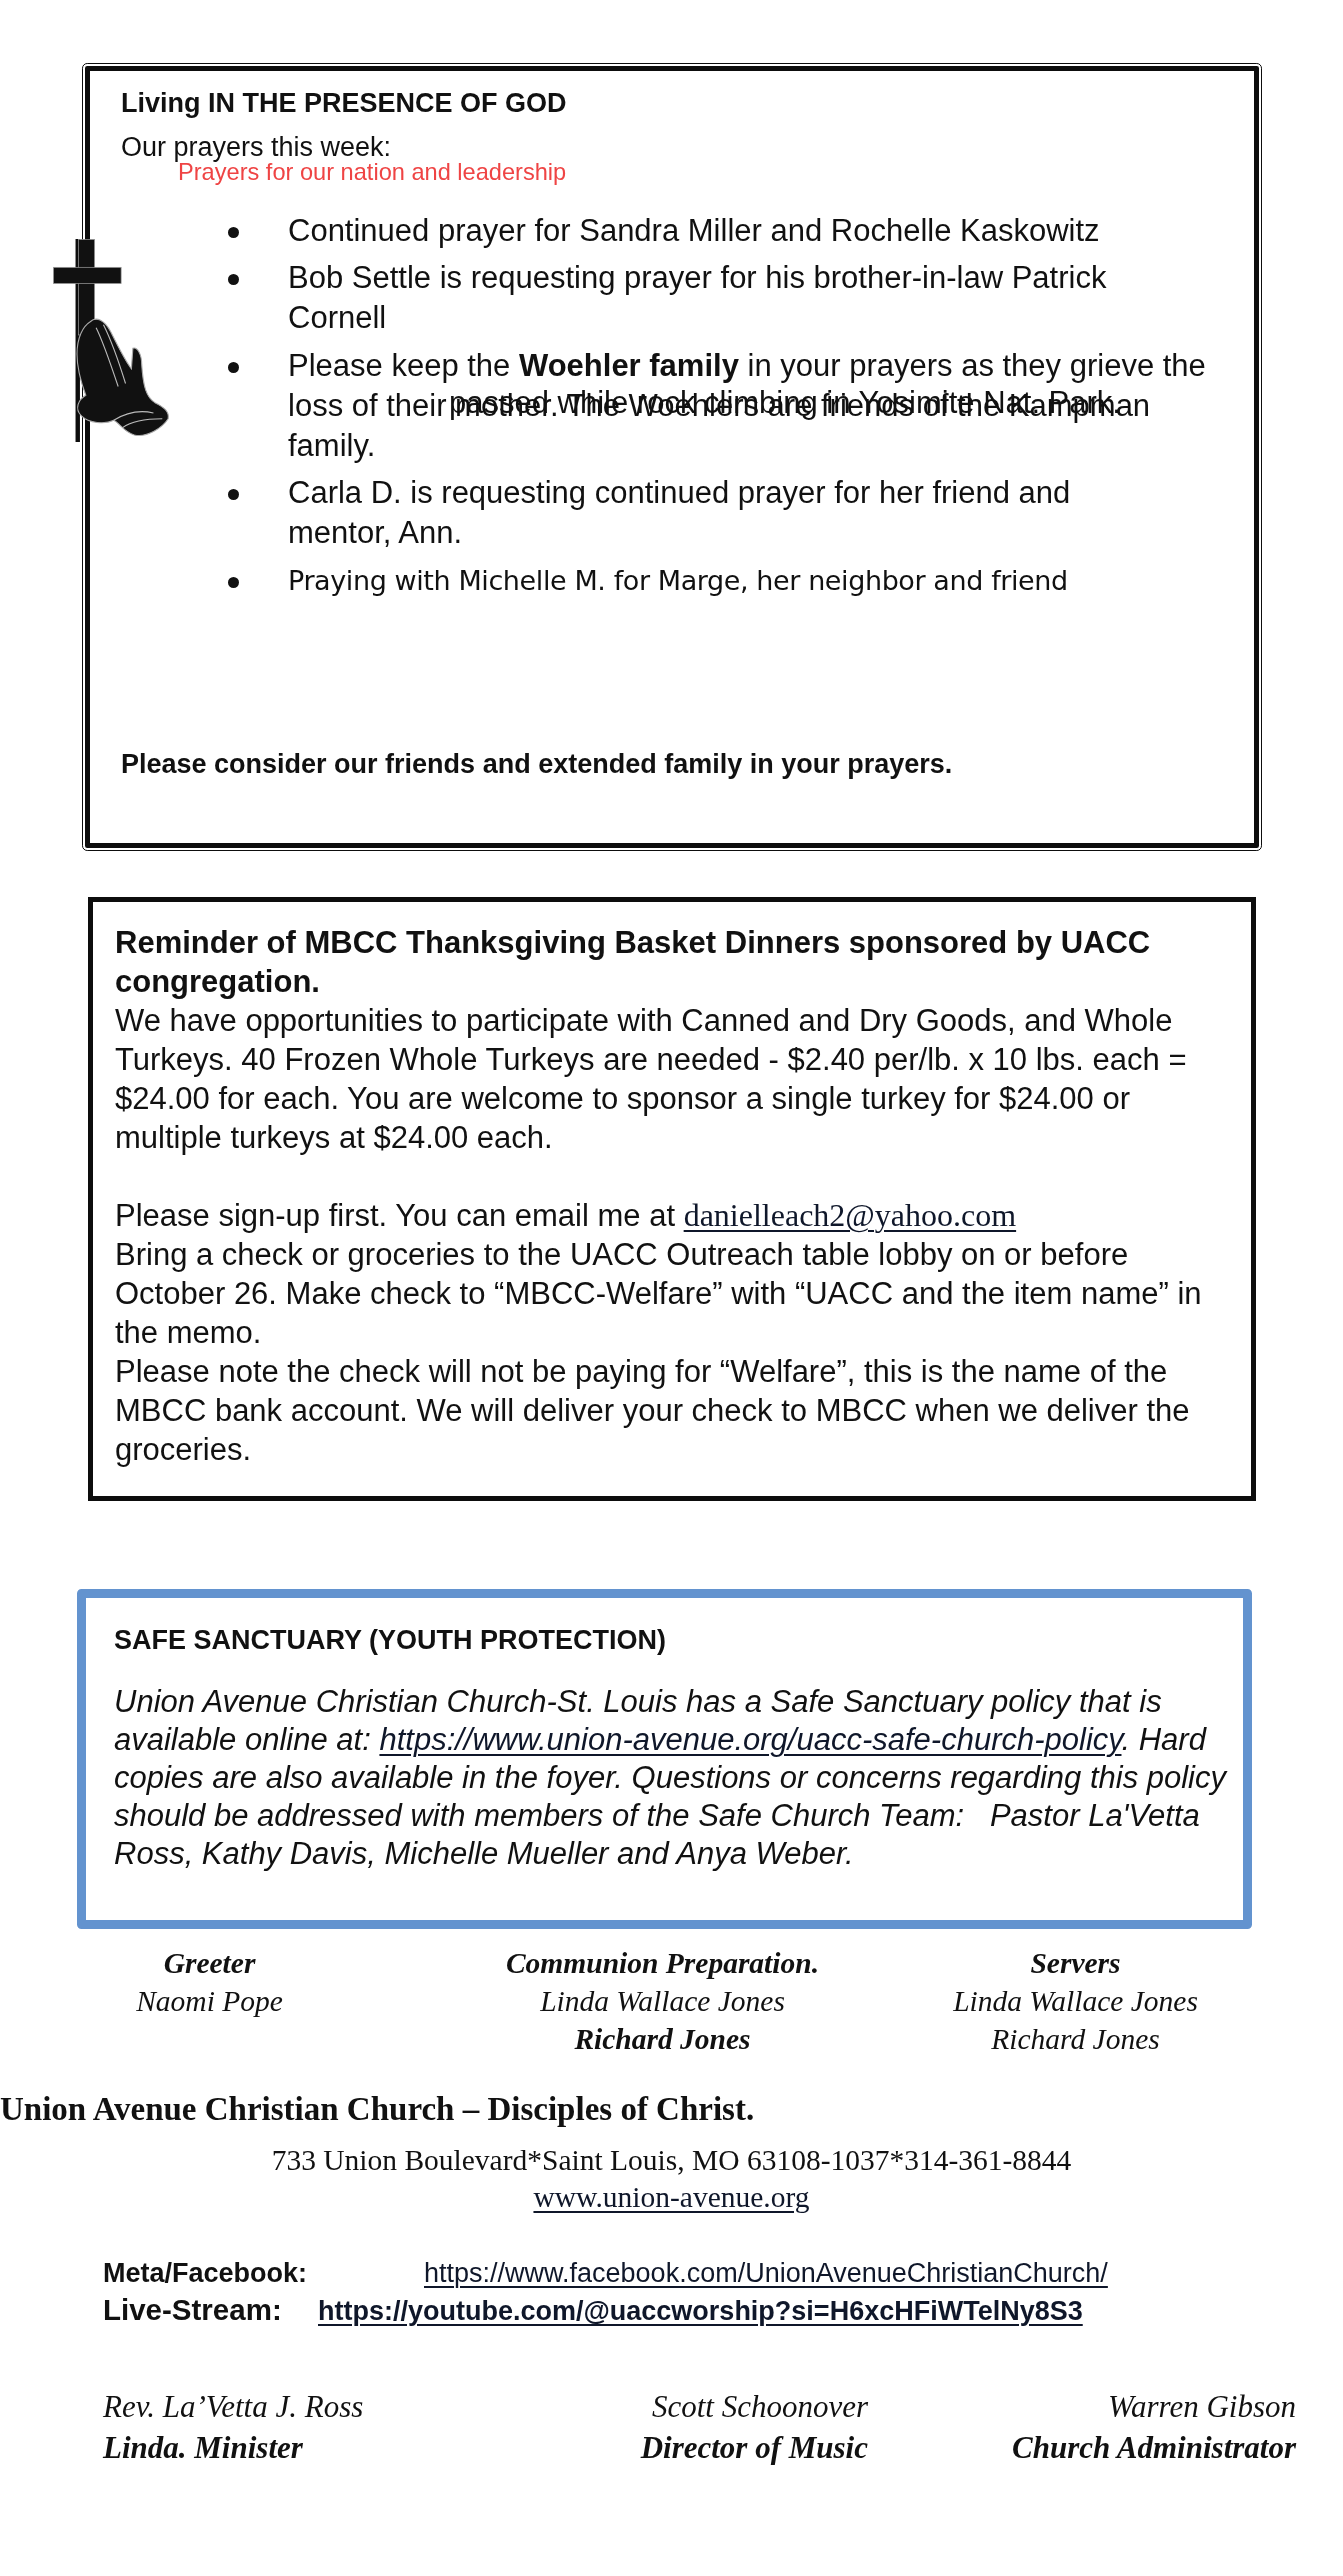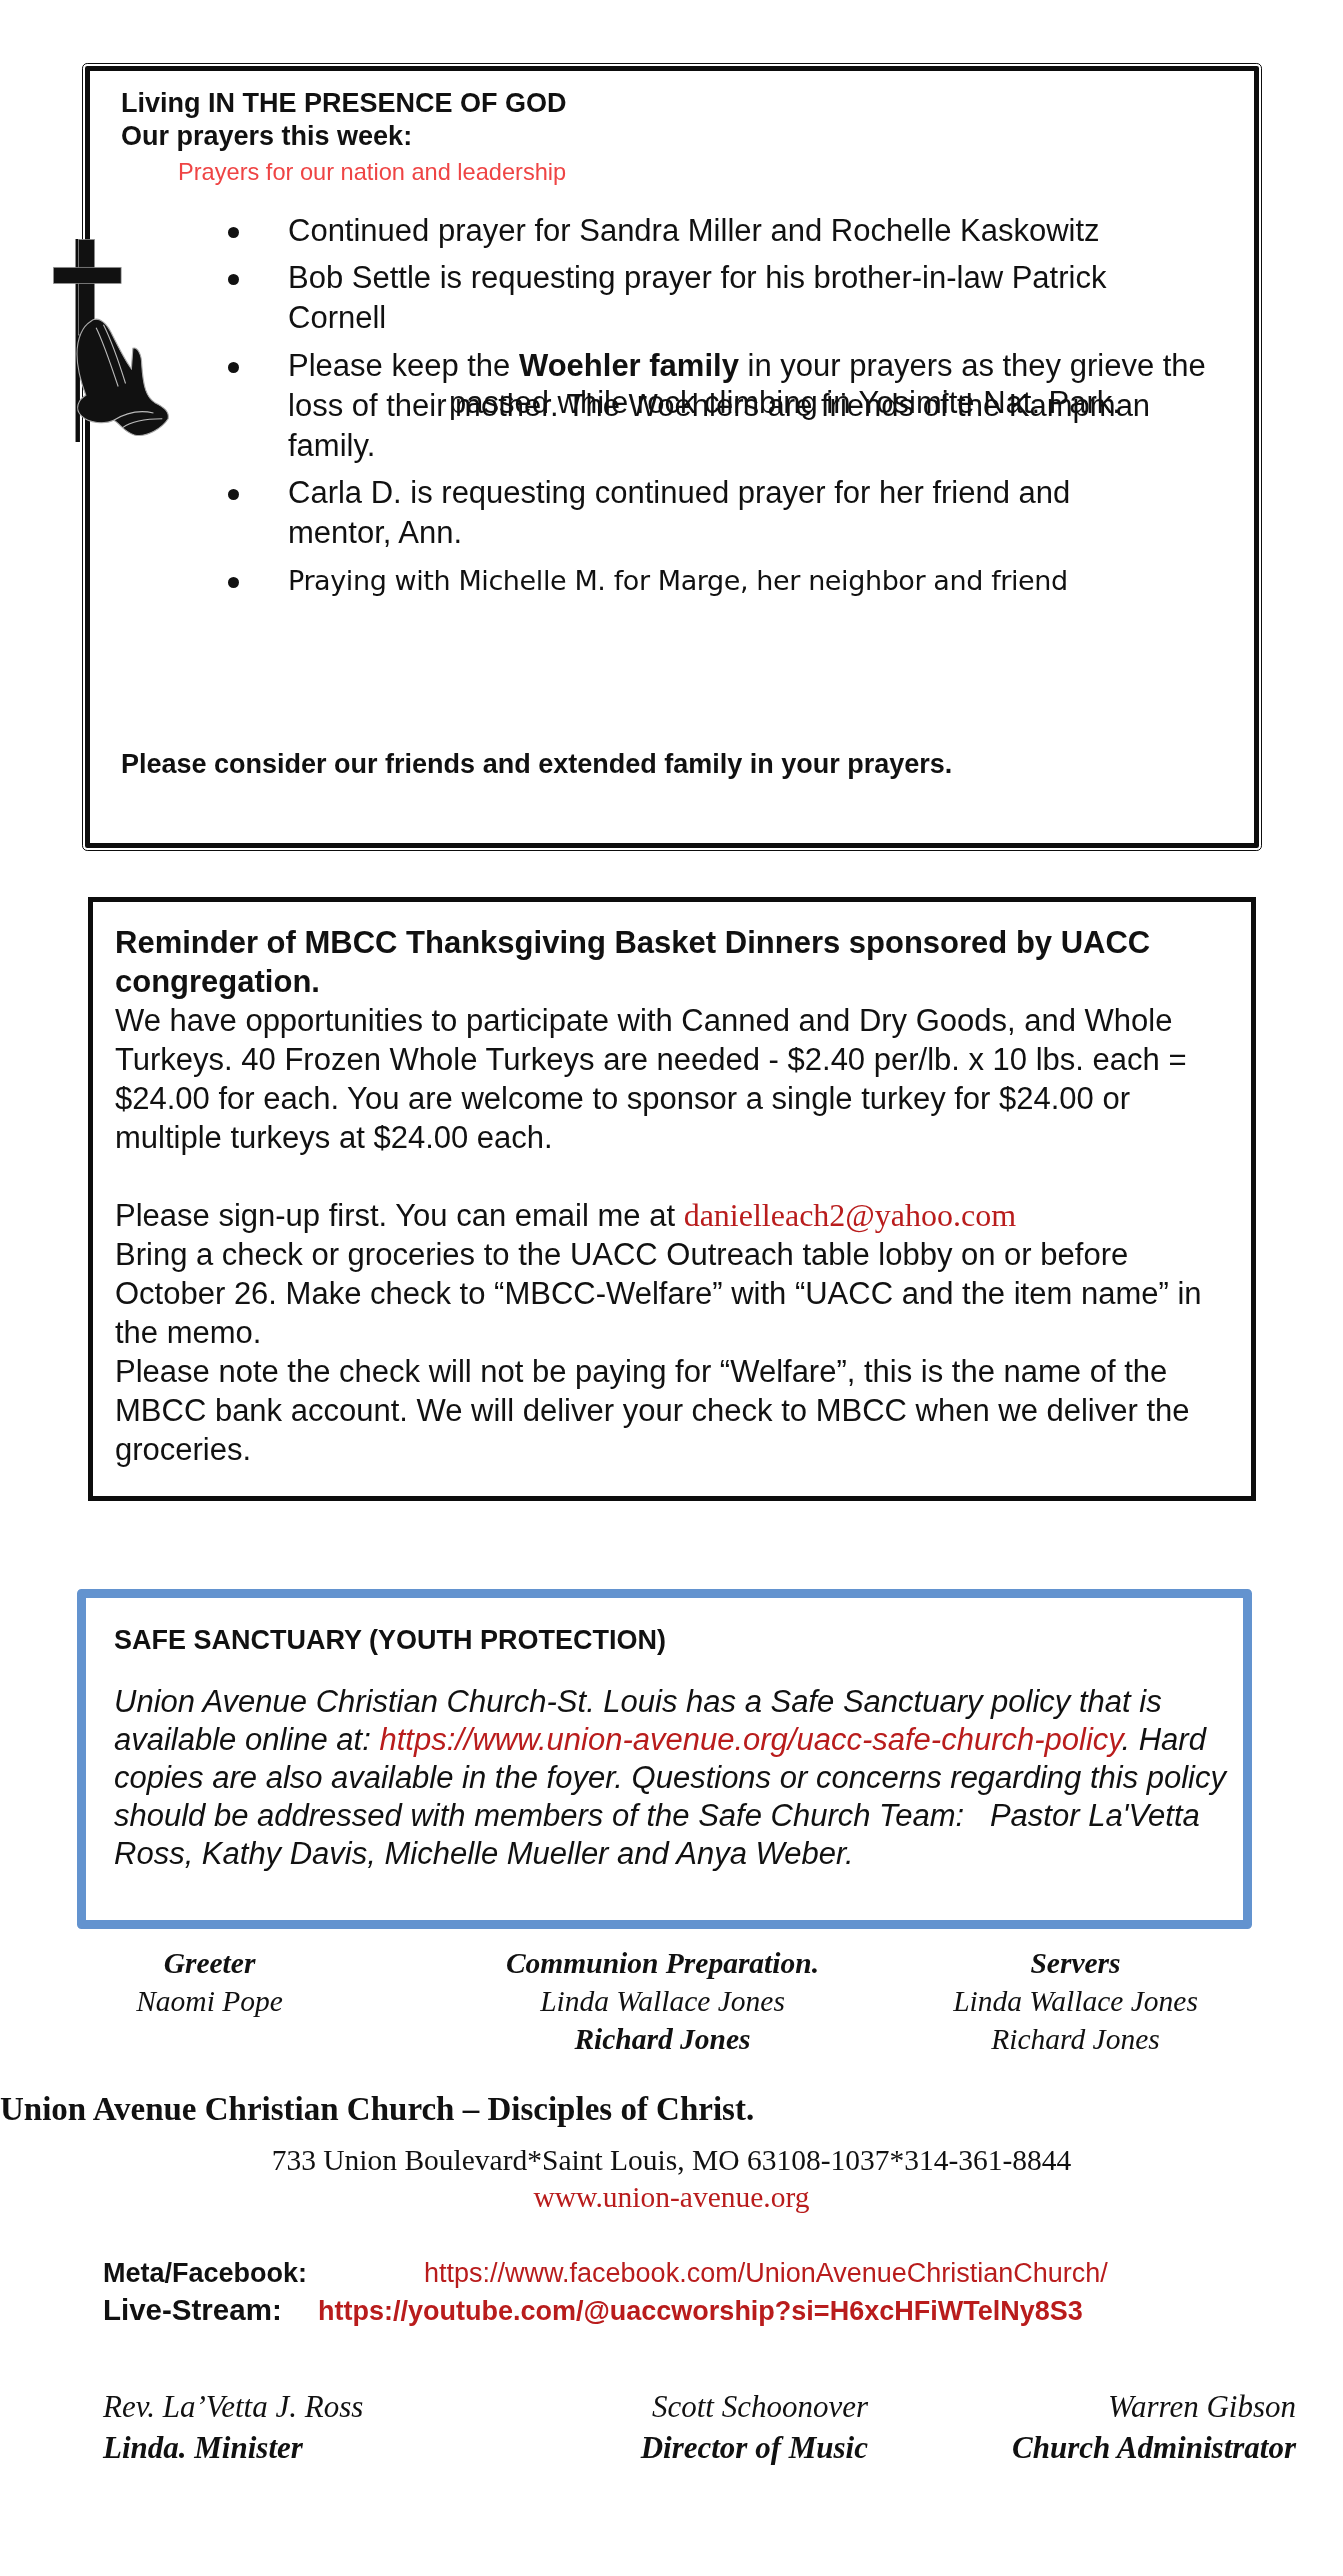--- a/index.html
+++ b/index.html
@@ -1,30 +1,30 @@
 <!DOCTYPE html>
 <html style="font-size:11.8px"><head>
   <meta charset="utf-8">
   <style>
     html, body { margin: 0; padding: 0; background: #ffffff; }
     body {
       width: 1343px; height: 2576px; position: relative; overflow: hidden;
       font-family: "Liberation Sans", sans-serif; color: #111;
     }
     .abs { position: absolute; }
-    a.link { color: #b91c1c; text-decoration-thickness: 2.2px; text-underline-offset: 3.7px; }
+    a.link { color: #0f172a; text-decoration: underline; text-decoration-thickness: 2.2px; text-underline-offset: 3.7px; }
 
     
     #box-prayers {
       left: 85px; top: 66px; width: 1174px; height: 782px; box-sizing: border-box;
       border: 5.9px solid #0d0d0d; outline: 1.5px solid #0d0d0d; outline-offset: 2.2px;
       border-radius: 2.2px; background: #fff;
     }
     .p-title { position: absolute; left: 31px; top: 16px; font-weight: bold; font-size: 27px; line-height: 32px; text-align: center; }
-    .p-sub { position: absolute; left: 31px; top: 49px; font-weight: bold; font-size: 27px; line-height: 32px; }
+    .p-sub { position: absolute; left: 31px; top: 60px; font-weight: normal; font-size: 27px; line-height: 32px; }
     .p-nation { position: absolute; left: 88px; top: 87px; font-size: 23.6px; line-height: 29.5px; color: #ef4444; }
     ul.prayer-list { position: absolute; left: 138px; top: 140px; width: 987px; margin: 0; padding: 0; list-style: none; }
     ul.prayer-list li { position: relative; padding-left: 60px; font-size: 31px; line-height: 40px; margin-bottom: 7.4px; }
     ul.prayer-list li::before {
       content: ""; position: absolute; left: 0; top: 16px; width: 11px; height: 11px; border-radius: 50%; background: #111;
     }
     ul.prayer-list li.sm { font-family: "DejaVu Sans", sans-serif; font-size: 27px; letter-spacing: -0.4px; }
     .gap-who { display: inline-block; width: 165px; }
     .p-closing { position: absolute; left: 31px; top: 678px; font-weight: bold; font-size: 27px; }
 

